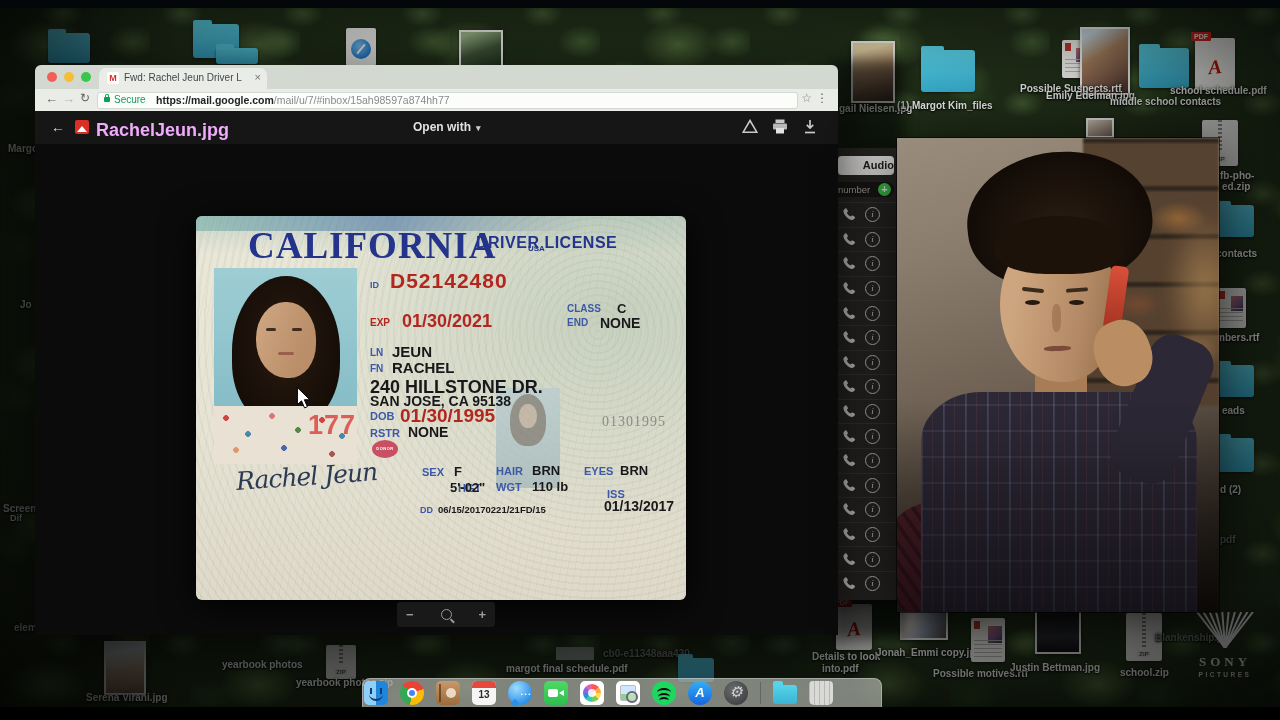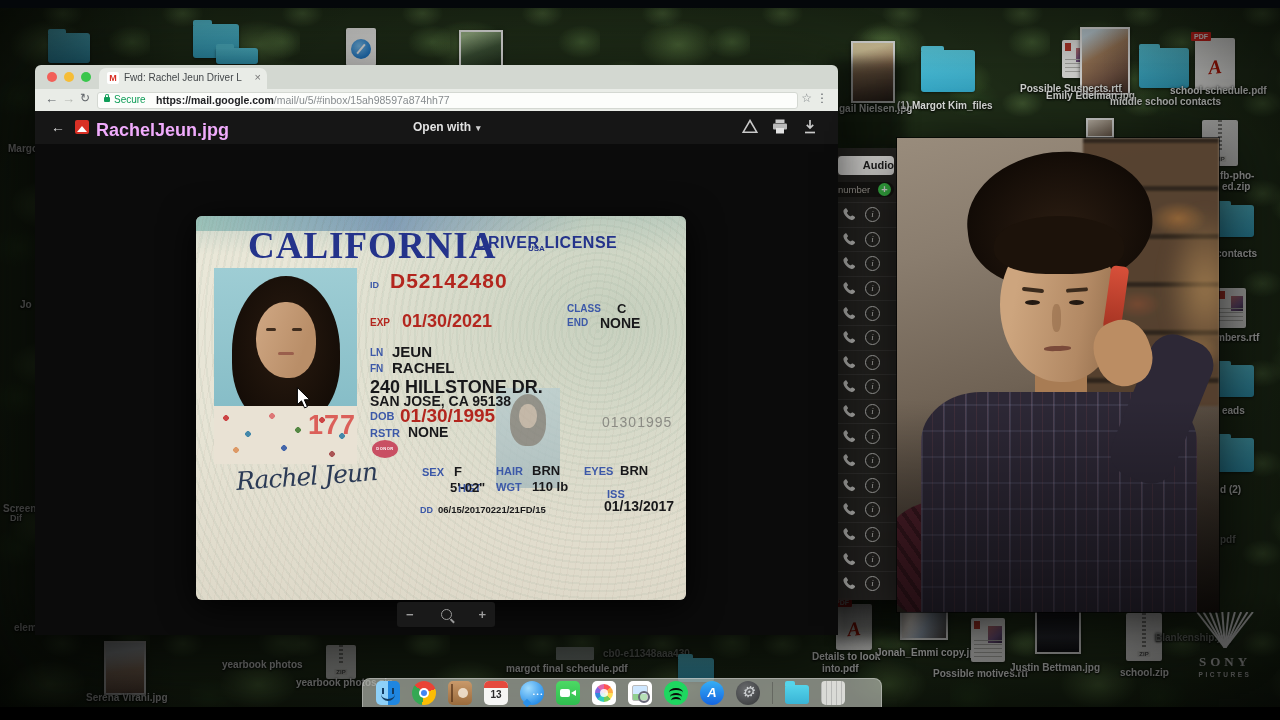--- a/index.html
+++ b/index.html
@@ -178,21 +178,21 @@
   .fr{position:absolute;color:#b3261e;font-weight:bold;z-index:2;}
   .c-donor{position:absolute;left:176px;top:224px;width:26px;height:18px;border-radius:50%;
     background:#c94f63;color:#fff;font-size:4px;font-weight:bold;text-align:center;line-height:18px;
     letter-spacing:.5px;z-index:2;}
   .c-ghost{position:absolute;left:300px;top:172px;width:64px;height:100px;z-index:1;
     background:linear-gradient(#b9cdd0,#a3b8bc);opacity:.75;overflow:hidden;}
   .c-ghost .gh{position:absolute;left:14px;top:6px;width:36px;height:52px;border-radius:50% 50% 42% 42%;
     background:#6f665e;opacity:.8;}
   .c-ghost .gf{position:absolute;left:23px;top:16px;width:18px;height:24px;border-radius:48%;
     background:#c5b3a2;opacity:.9;}
-  .c-gnum{position:absolute;left:406px;top:198px;font-size:14px;color:#8b8b84;letter-spacing:1px;z-index:2;}
+  .c-gnum{position:absolute;left:406px;top:198px;font-size:14px;color:#8b8b84;letter-spacing:1px;z-index:2;font-family:Liberation Serif, serif;}
   .c-sig{position:absolute;left:40px;top:246px;z-index:2;font-family:"DejaVu Serif",serif;
     font-style:italic;font-size:25px;color:#2b3a55;transform:rotate(-4deg);letter-spacing:-1px;}
   .cursor{position:absolute;z-index:5;}
 
   
   .vwin{position:absolute;left:897px;top:138px;width:322px;height:474px;z-index:4;overflow:hidden;
     background:linear-gradient(165deg,#998c7c 0%,#8a7d6e 22%,#6f6254 50%,#342c25 82%,#16110d 100%);
     box-shadow:0 14px 60px rgba(0,0,0,.9);outline:1px solid rgba(0,0,0,.6);}
   .shelf{position:absolute;left:186px;top:0;width:136px;height:268px;opacity:.95;filter:blur(1.2px);
     background:
@@ -233,21 +233,21 @@
       repeating-linear-gradient(0deg, rgba(145,150,185,.13) 0 2px, transparent 2px 26px),
       repeating-linear-gradient(90deg, rgba(190,95,95,.12) 0 1px, transparent 1px 11px);}
   .blanket{position:absolute;left:-14px;top:362px;width:152px;height:122px;border-radius:40%;
     background:#4e1f2a;
     background-image:repeating-linear-gradient(55deg, rgba(0,0,0,.28) 0 4px, transparent 4px 11px);}
   .vshade{position:absolute;inset:0;background:linear-gradient(180deg,rgba(0,0,0,0) 55%,rgba(0,0,0,.55) 100%);}
 
   
   .dock{position:absolute;left:362px;top:678px;width:520px;height:29px;z-index:5;
     background:rgba(203,207,199,.6);border:1px solid rgba(255,255,255,.3);border-bottom:none;
-    border-radius:8px 8px 0 0;display:flex;align-items:center;gap:12px;padding:0 13px;box-sizing:border-box;}
+    border-radius:8px 8px 0 0;display:flex;align-items:center;gap:12px;padding:0 1px;box-sizing:border-box;}
   .dk{position:relative;width:24px;height:24px;border-radius:5px;flex:0 0 auto;}
   .dk i{position:absolute;display:block;}
   .dk-finder{background:linear-gradient(90deg,#8ed0f8 0 49%,#1f86e0 49%);}
   .dk-finder i{inset:5px 5px 4px;border-bottom:2px solid #123c63;border-radius:0 0 9px 9px;}
   .dk-finder i::before{content:"";position:absolute;left:1px;top:2px;width:2px;height:6px;background:#123c63;box-shadow:10px 0 #123c63;}
   .dk-chrome{border-radius:50%;background:conic-gradient(from -50deg,#ea4335 0 120deg,#fbbc05 120deg 240deg,#34a853 240deg 360deg);}
   .dk-chrome i{inset:7px;background:#fff;border-radius:50%;}
   .dk-chrome i::after{content:"";position:absolute;inset:2px;background:#4285f4;border-radius:50%;}
   .dk-contacts{background:linear-gradient(#c9996a,#9a6b3c);}
   .dk-contacts i{left:3px;top:3px;bottom:3px;width:2px;background:rgba(60,30,10,.55);}
@@ -535,21 +535,21 @@
         <span class="cls">×</span>
       </div>
     </div>
     <div class="toolbar">
       <span class="nav b">←</span>
       <span class="nav f">→</span>
       <span class="nav rl">↻</span>
       <div class="urlbar">
         <span class="lock"></span>
         <span class="secure">Secure</span>
-        <span class="url"><b class="host">https://mail.google.com</b><span class="path">/mail/u/5/#inbox/15ah98597a874hh77</span></span>
+        <span class="url"><b class="host">https://mail.google.com</b><span class="path">/mail/u/7/#inbox/15ah98597a874hh77</span></span>
       </div>
       <span class="star">☆</span>
       <span class="menu3">⋮</span>
     </div>
     <div class="bcontent">
       <div class="vbar">
         <span class="vback">←</span>
         <span class="vfic"></span>
         <span class="vname">RachelJeun.jpg</span>
         <span class="openwith"><span>Open with</span><span class="caret">▾</span></span>

